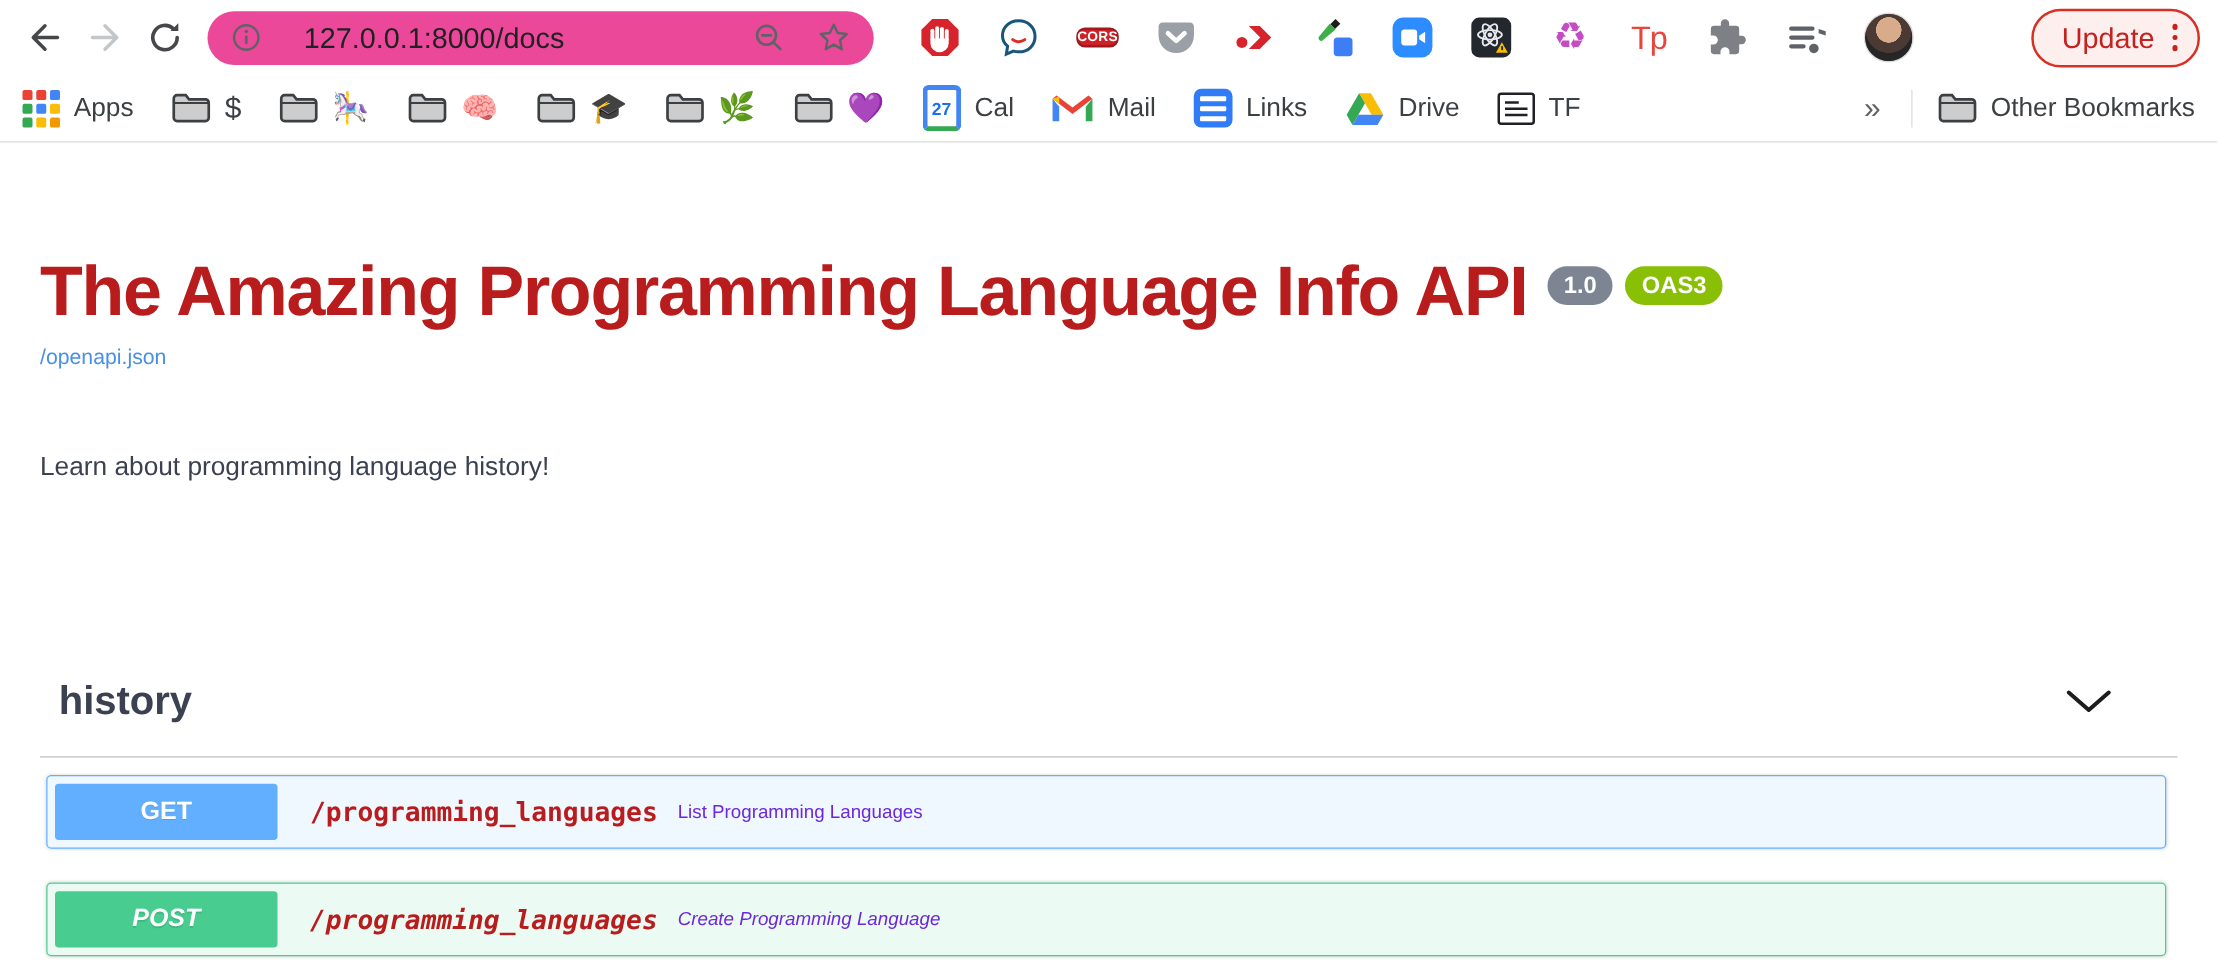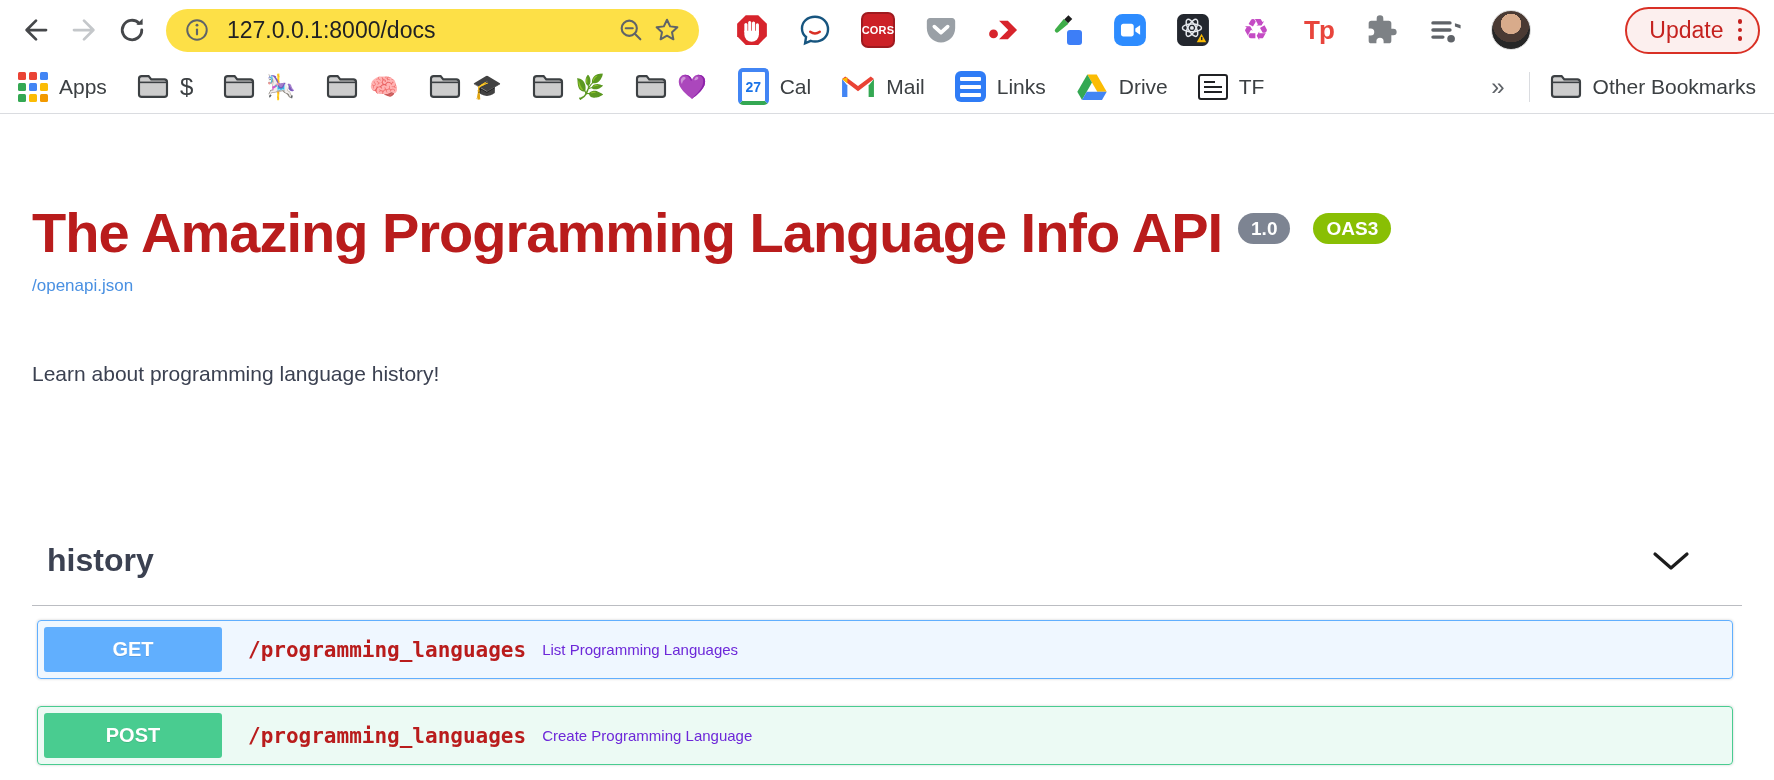--- a/index.html
+++ b/index.html
@@ -2,27 +2,27 @@
 <html><head>
 <meta charset="utf-8">
 <style>
   * { margin:0; padding:0; box-sizing:border-box; }
   html,body { width:1774px; height:780px; background:#fff; overflow:hidden;
     font-family:"Liberation Sans", sans-serif; }
 
   
   .toolbar { height:60px; display:flex; align-items:center; padding:0 14px 0 12px; background:#fff; }
   .nav-btn { width:48px; height:48px; display:flex; align-items:center; justify-content:center; border-radius:50%; flex:0 0 auto; }
-  .omnibox { width:533px; height:43px; background:#fde047; border-radius:22px; display:flex; align-items:center; padding:0 14px 0 13px; margin-left:10px; flex:0 0 auto; }
+  .omnibox { width:533px; height:43px; background:#ec4899; border-radius:22px; display:flex; align-items:center; padding:0 14px 0 13px; margin-left:10px; flex:0 0 auto;gap:16px; }
   .omni-url { flex:1; font-size:23px; color:#202124; margin-left:12px; white-space:nowrap; }
   .omni-ic { display:flex; align-items:center; justify-content:center; width:36px; height:36px; }
   .ext-strip { display:flex; align-items:center; gap:29px; margin-left:36px; flex:1; }
   .ext { width:34px; height:34px; display:flex; align-items:center; justify-content:center; position:relative; flex:0 0 auto; }
-  .cors-badge { background:#cc2127; border:2px solid #9f1a1f; border-radius:7px; color:#fff; font-weight:bold; font-size:11px; width:34px; height:36px; display:flex; align-items:center; justify-content:center; letter-spacing:.2px; }
-  .tp-label { color:#e8453c; font-weight:bold; font-size:26px; letter-spacing:-1px; }
+  .cors-badge { background:#cc2127; border:2px solid #9f1a1f; border-radius:7px; color:#fff; font-weight:bold; font-size:11px; width:34px; height:16px; display:flex; align-items:center; justify-content:center; letter-spacing:.2px; }
+  .tp-label { color:#e8453c; font-weight:normal; font-size:26px; letter-spacing:-1px; }
   .recycle { color:#c44bc4; font-size:30px; line-height:1; }
   .avatar { width:40px; height:40px; border-radius:50%; background:
       radial-gradient(circle at 50% 34%, #d8ab8b 0 32%, #4a3a33 33% 58%, #262626 59% 100%);
       border:1px solid #ddd; flex:0 0 auto; }
   .update-pill { margin-left:auto; display:flex; align-items:center; gap:12px; height:47px;
       border:2px solid #d93025; background:#fcefee; border-radius:24px; padding:0 14px 0 22px;
       color:#c5221f; font-size:23px; flex:0 0 auto; }
   .kebab { display:flex; flex-direction:column; gap:4px; padding:2px; }
   .kebab span { width:4.5px; height:4.5px; border-radius:50%; background:#c5221f; }
 
@@ -43,35 +43,35 @@
       flex-direction:column; justify-content:center; gap:4px; padding:0 5px; }
   .links-icon i { display:block; height:4px; background:#fff; border-radius:1px; }
   .tf-icon { width:30px; height:26px; border:2px solid #202124; border-radius:3px; background:#fff;
       display:flex; flex-direction:column; justify-content:center; gap:3px; padding:0 4px; }
   .tf-icon i { display:block; height:2px; background:#202124; }
 
   
   .content { padding:91px 32px 0 32px; color:#3b4151; }
   .title-line { display:flex; align-items:flex-start; }
   .api-title { font-size:56px; font-weight:bold; letter-spacing:-1px; line-height:1.0; color:#b91c1c; }
-  .badges { display:flex; gap:23px; margin:8px 0 0 16px; }
+  .badges { display:flex; gap:10px; margin:8px 0 0 16px; }
   .badge { color:#fff; font-size:19px; font-weight:bold; border-radius:57px; padding:6px 13px; line-height:1; }
   .badge.version { background:#7d8492; }
   .badge.oas { background:#89bf04; }
   .spec-link { display:inline-block; margin-top:15px; font-size:17px; color:#4990e2; text-decoration:none; }
   .description { margin-top:66px; font-size:21px; color:#3b4151; }
 
   .section { margin-top:156px; }
   .section-header { display:flex; align-items:center; justify-content:space-between;
       padding:0 52px 26px 15px; border-bottom:1px solid rgba(59,65,81,.35); cursor:pointer; }
   .section-title { font-size:32px; font-weight:bold; color:#3b4151; }
   .opblock { margin:14px 9px 0 5px; border-radius:4px; box-shadow:0 0 3px rgba(0,0,0,.19); cursor:pointer; }
   .opblock + .opblock { margin-top:27px; }
   .opblock.get  { background:rgba(97,175,254,.1);  border:1.5px solid #61affe; }
-  .opblock.post { background:rgba(73,204,144,.1); border:1.5px solid #49cc90; }
+  .opblock.post { background:rgba(73,204,144,.1); border:1.5px solid #49cc90;font-style:italic; }
   .op-summary { display:flex; align-items:center; padding:6px;border-radius:28px; }
   .method { width:178px; text-align:center; padding:11px 0; border-radius:3px; color:#fff;
       font-weight:bold; font-size:20px; text-shadow:0 1px 0 rgba(0,0,0,.1); flex:0 0 auto; }
   .get  .method { background:#61affe; }
   .post .method { background:#49cc90; }
   .op-path { font-family:"DejaVu Sans Mono", monospace; font-weight:bold; font-size:21px;
       color:#b91c1c; margin:0 16px 0 26px; }
   .op-desc { font-size:15px; color:#6d28d9; }
 </style>
 </head>

